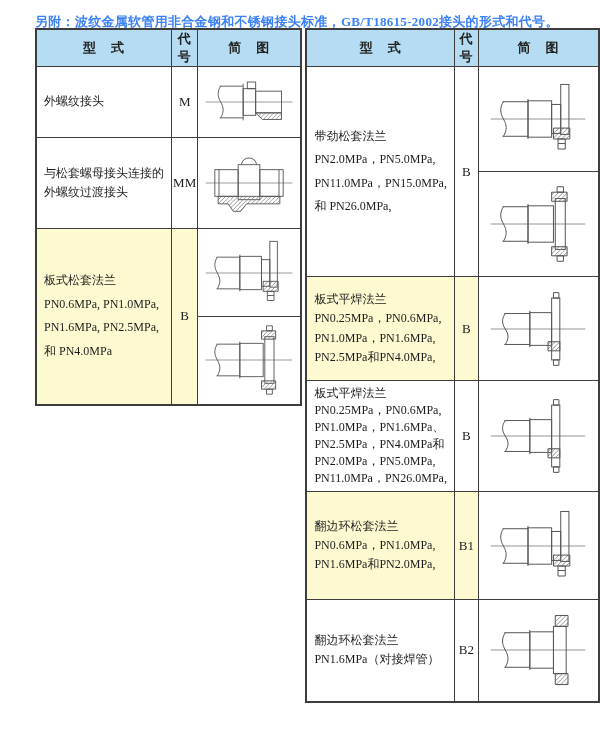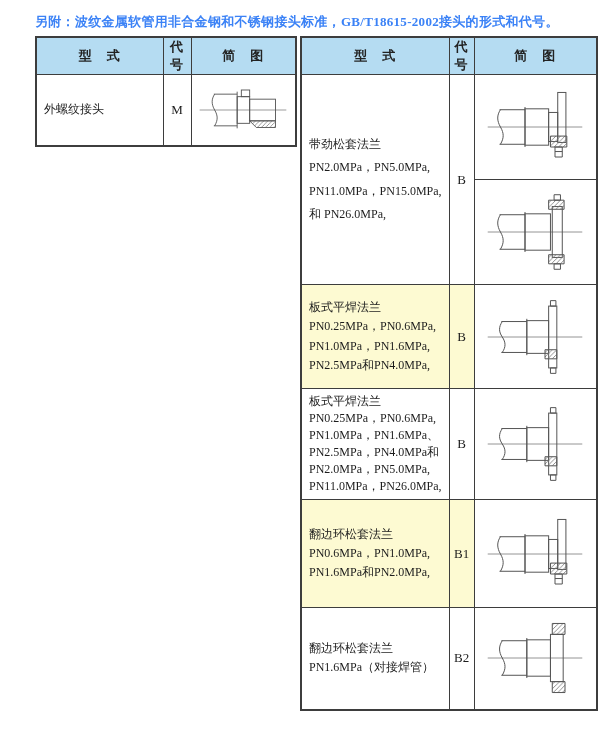--- a/index.html
+++ b/index.html
@@ -7,21 +7,21 @@
   body { margin:0; background:#ffffff; }
   .page {
     width:600px; height:740px; position:relative; overflow:hidden;
     background:#ffffff; color:#1c1c1c;
     font-family:"Liberation Serif", serif;
   }
   .title {
     position:absolute; left:35px; top:13px; width:540px;
     font-size:13px; font-weight:bold; letter-spacing:0.3px; color:#3b82f6;
   }
-  .tables { position:absolute; left:35px; top:36px; display:flex; gap:3px; align-items:flex-start; }
+  .tables { position:absolute; left:35px; top:28px; display:flex; gap:3px; align-items:flex-start; }
   table.tbl { border-collapse:collapse; table-layout:fixed; border:2px solid var(--bd); }
   .tbl th, .tbl td { border:1px solid var(--bd); padding:0; overflow:hidden; }
   .tbl th {
     background:var(--hdr); height:24px; font-size:13px; font-weight:bold;
     letter-spacing:1px; color:#222; text-align:center;
   }
   td.type { padding:4px 7px; font-size:12px; line-height:1.6; vertical-align:middle; text-align:left; }
   td.type div { white-space:nowrap; }
   td.code { text-align:center; vertical-align:middle; font-size:13px; }
   td.diag { text-align:center; vertical-align:middle; background:#fff; }
@@ -171,20 +171,55 @@
         <td class="type">
               <div>外螺纹接头</div>
             </td>
         <td class="code">M</td>
         <td class="diag">
           <svg class="fit" viewBox="0 0 110 84">
                 <use href="#sym-male-thread"></use>
               </svg>
         </td>
       </tr>
+      <tr style="height:91px">
+        <td class="type">
+              <div>与松套螺母接头连接的</div>
+              <div>外螺纹过渡接头</div>
+            </td>
+        <td class="code">MM</td>
+        <td class="diag">
+          <svg class="fit" viewBox="0 0 110 84">
+                <use href="#sym-double-male-adapter"></use>
+              </svg>
+        </td>
+      </tr>
+      <tr class="hl loose" style="height:176px">
+        <td class="type">
+              <div>板式松套法兰</div>
+              <div>PN0.6MPa, PN1.0MPa,</div>
+              <div>PN1.6MPa, PN2.5MPa,</div>
+              <div>和 PN4.0MPa</div>
+            </td>
+        <td class="code">B</td>
+        <td class="diag">
+          <div class="stack" style="height:174px">
+            <div class="sub">
+              <svg class="fit" viewBox="0 0 110 84">
+                    <use href="#sym-plate-flange-front"></use>
+                  </svg>
+            </div>
+            <div class="sub">
+              <svg class="fit" viewBox="0 0 110 84">
+                    <use href="#sym-plate-flange-back"></use>
+                  </svg>
+            </div>
+          </div>
+        </td>
+      </tr>
     </tbody>
       </table>
 
     <table class="tbl">
       <colgroup>
           <col style="width:127px">
           <col style="width:25px">
           <col style="width:123px">
         </colgroup>
       <tbody>

